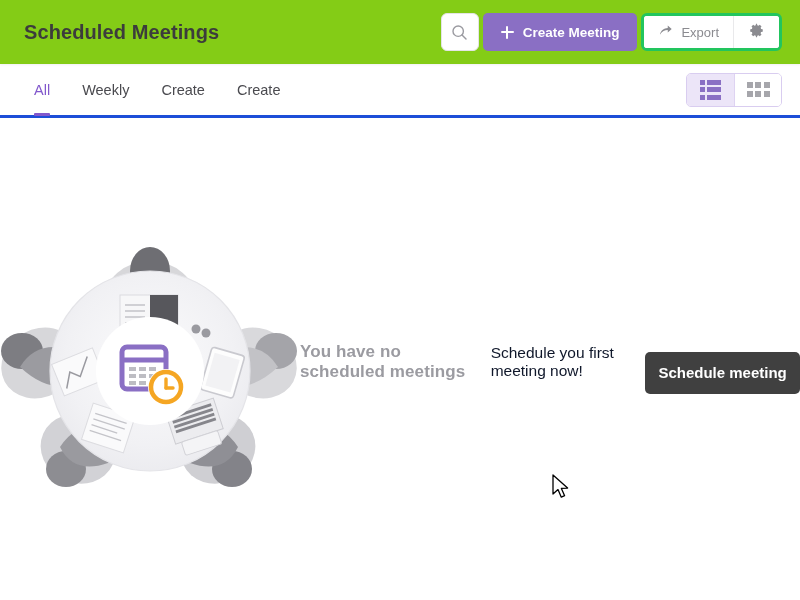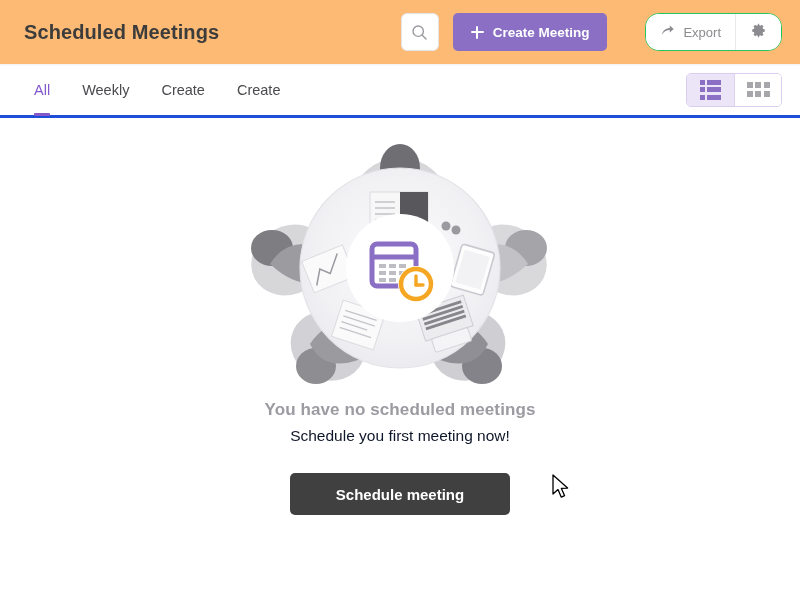--- a/index.html
+++ b/index.html
@@ -12,36 +12,36 @@
 
   .app { position: relative; width: 800px; height: 600px; background: #fff; }
 
   
   .header {
     position: relative;
     height: 64px;
     display: flex;
     align-items: center;
     padding: 0 18px 0 24px;
-    background: #fdba74;
+    background: #84cc16;
     box-shadow: 0 1px 2px rgba(0,0,0,0.06);
     z-index: 5;
   }
   .page-title {
     font-size: 20px;
     font-weight: 600;
     color: #3c3c3c;
     letter-spacing: 0.1px;
     white-space: nowrap;
   }
   .header-actions {
     margin-left: auto;
     display: flex;
     align-items: flex-end;
-    gap: 14px;
+    gap: 4px;
   }
 
   .icon-btn {
     width: 38px; height: 38px;
     border: 1px solid #e4e4e6;
     border-radius: 6px;
     background: #fff;
     display: flex; align-items: center; justify-content: center;
     cursor: pointer;
   }
@@ -68,25 +68,24 @@
   }
   .plus-glyph::before, .plus-glyph::after {
     content: ""; position: absolute; background: #fff; border-radius: 1px;
   }
   .plus-glyph::before { left: 0; top: 5.5px; width: 13px; height: 2.2px; }
   .plus-glyph::after  { top: 0; left: 5.5px; height: 13px; width: 2.2px; }
 
   .btn-group {
     display: flex;
     height: 38px;
-    border: 1px solid #22c55e;
-    border-radius: 14px;
+    border: 3px solid #22c55e;
+    border-radius: 6px;
     overflow: hidden;
     background: #fff;
-    margin-left: 24px;
   }
   .btn-group .seg {
     display: flex; align-items: center; justify-content: center;
     gap: 8px;
     padding: 0 14px;
     cursor: pointer;
     background: #fff;
     color: #8b8b90;
     font-size: 13px;
   }
@@ -147,21 +146,21 @@
   .list-icon .bar { width: 14px; height: 5px; background: #8a6fc4; }
 
   .grid-icon { display: grid; grid-template-columns: repeat(3, 6px); grid-template-rows: repeat(2, 6px); gap: 2.5px; }
   .grid-icon i { background: #a6a6ab; display: block; }
 
   
   .content {
     position: relative;
     height: calc(600px - 64px - 55px);
     display: flex;
-    flex-direction: column;
+    flex-direction: row;
     align-items: center;
   }
   .illustration { margin-top: 22px; }
   .empty-title {
     margin-top: 6px;
     font-size: 17px;
     font-weight: bold;
     color: #9b9ba1;
     letter-spacing: 0.1px;
   }

